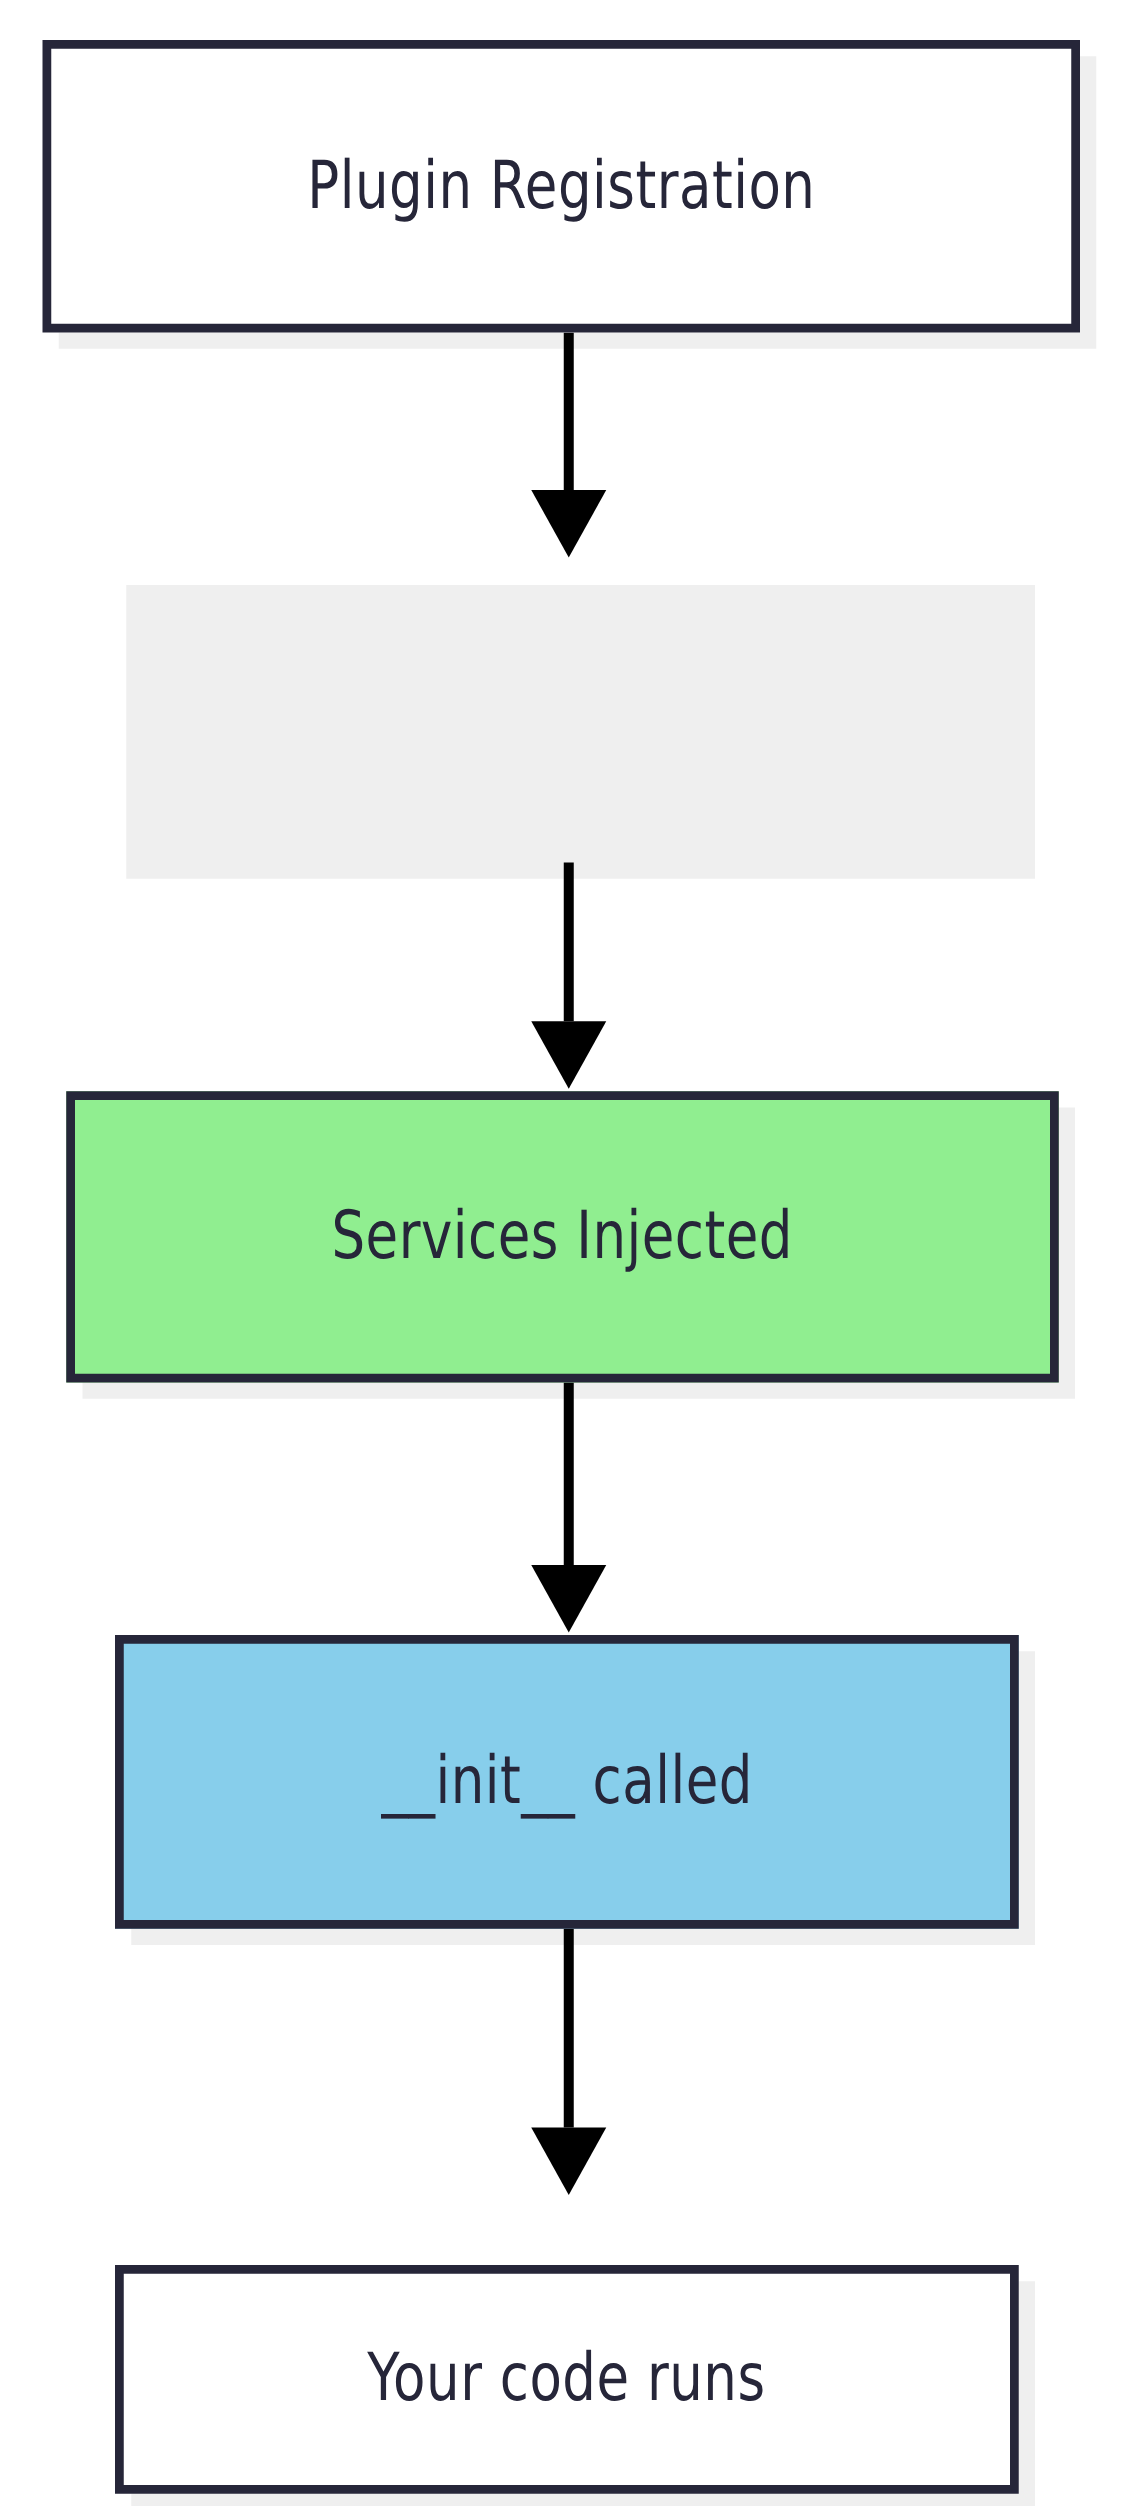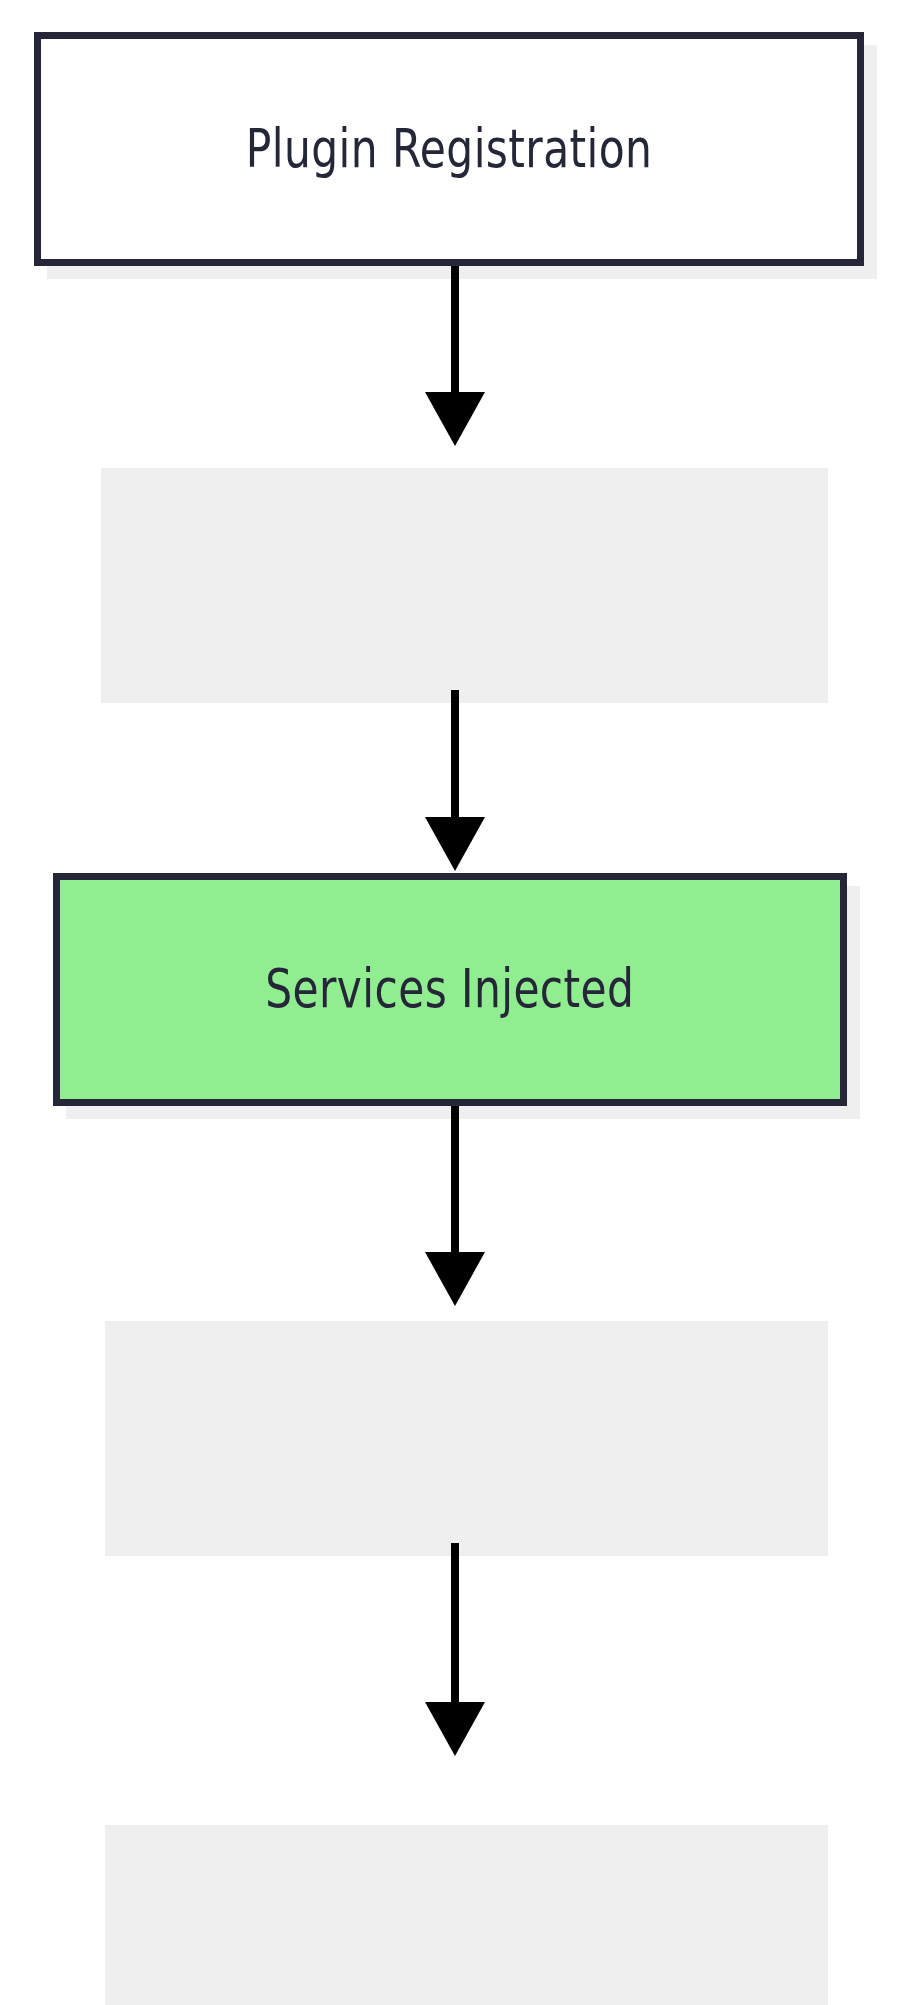--- a/index.html
+++ b/index.html
@@ -89,14 +89,20 @@
 
   <div class="node" style="left: 34px; top: 32px; width: 830px; height: 234px; background: rgb(255, 255, 255); border-color: rgb(38, 38, 57);">
     <span class="node-label" style="color: rgb(38, 38, 57);">Plugin Registration</span>
   </div>
 
 
   <div class="node" style="left: 53px; top: 873px; width: 794px; height: 233px; background: rgb(144, 238, 144); border-color: rgb(38, 38, 57); justify-content: center;">
     <span class="node-label" style="color: rgb(38, 38, 57);">Services Injected</span>
   </div>
 
+  <div class="node" style="left: 92px; top: 1308px; width: 723px; height: 235px; background: rgb(135, 206, 235); border-color: rgb(38, 38, 57);">
+    <span class="node-label" style="color: rgb(38, 38, 57);">__init__ called</span>
+  </div>
 
+  <div class="node" style="left: 92px; top: 1812px; width: 723px; height: 183px; background: rgb(255, 255, 255); border-color: rgb(38, 38, 57);">
+    <span class="node-label" style="color: rgb(38, 38, 57);">Your code runs</span>
+  </div>
 </div>
 
 </body></html>

